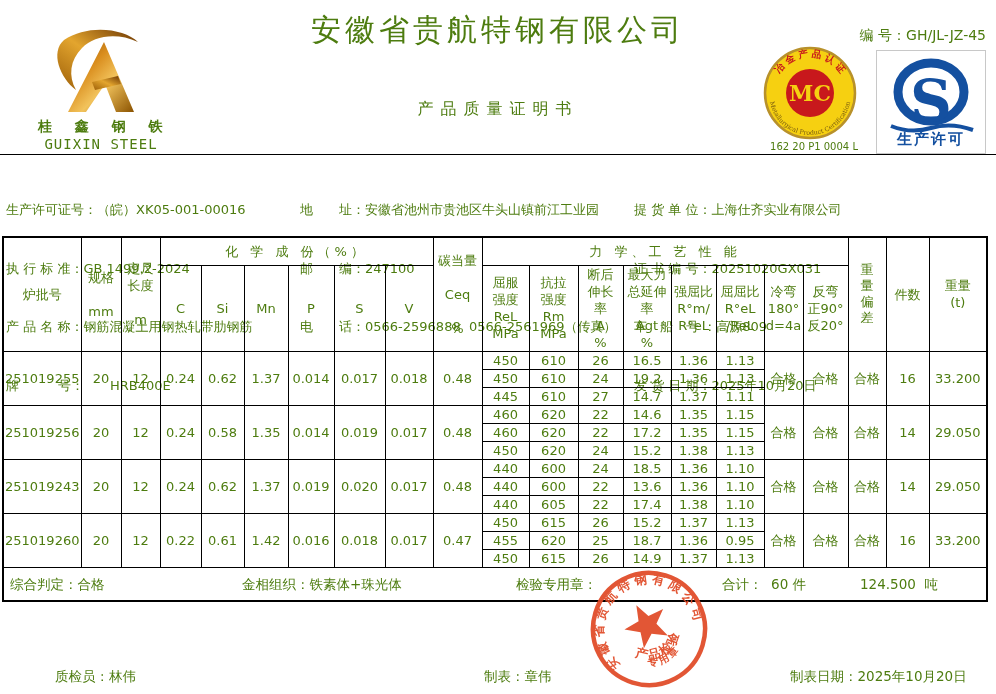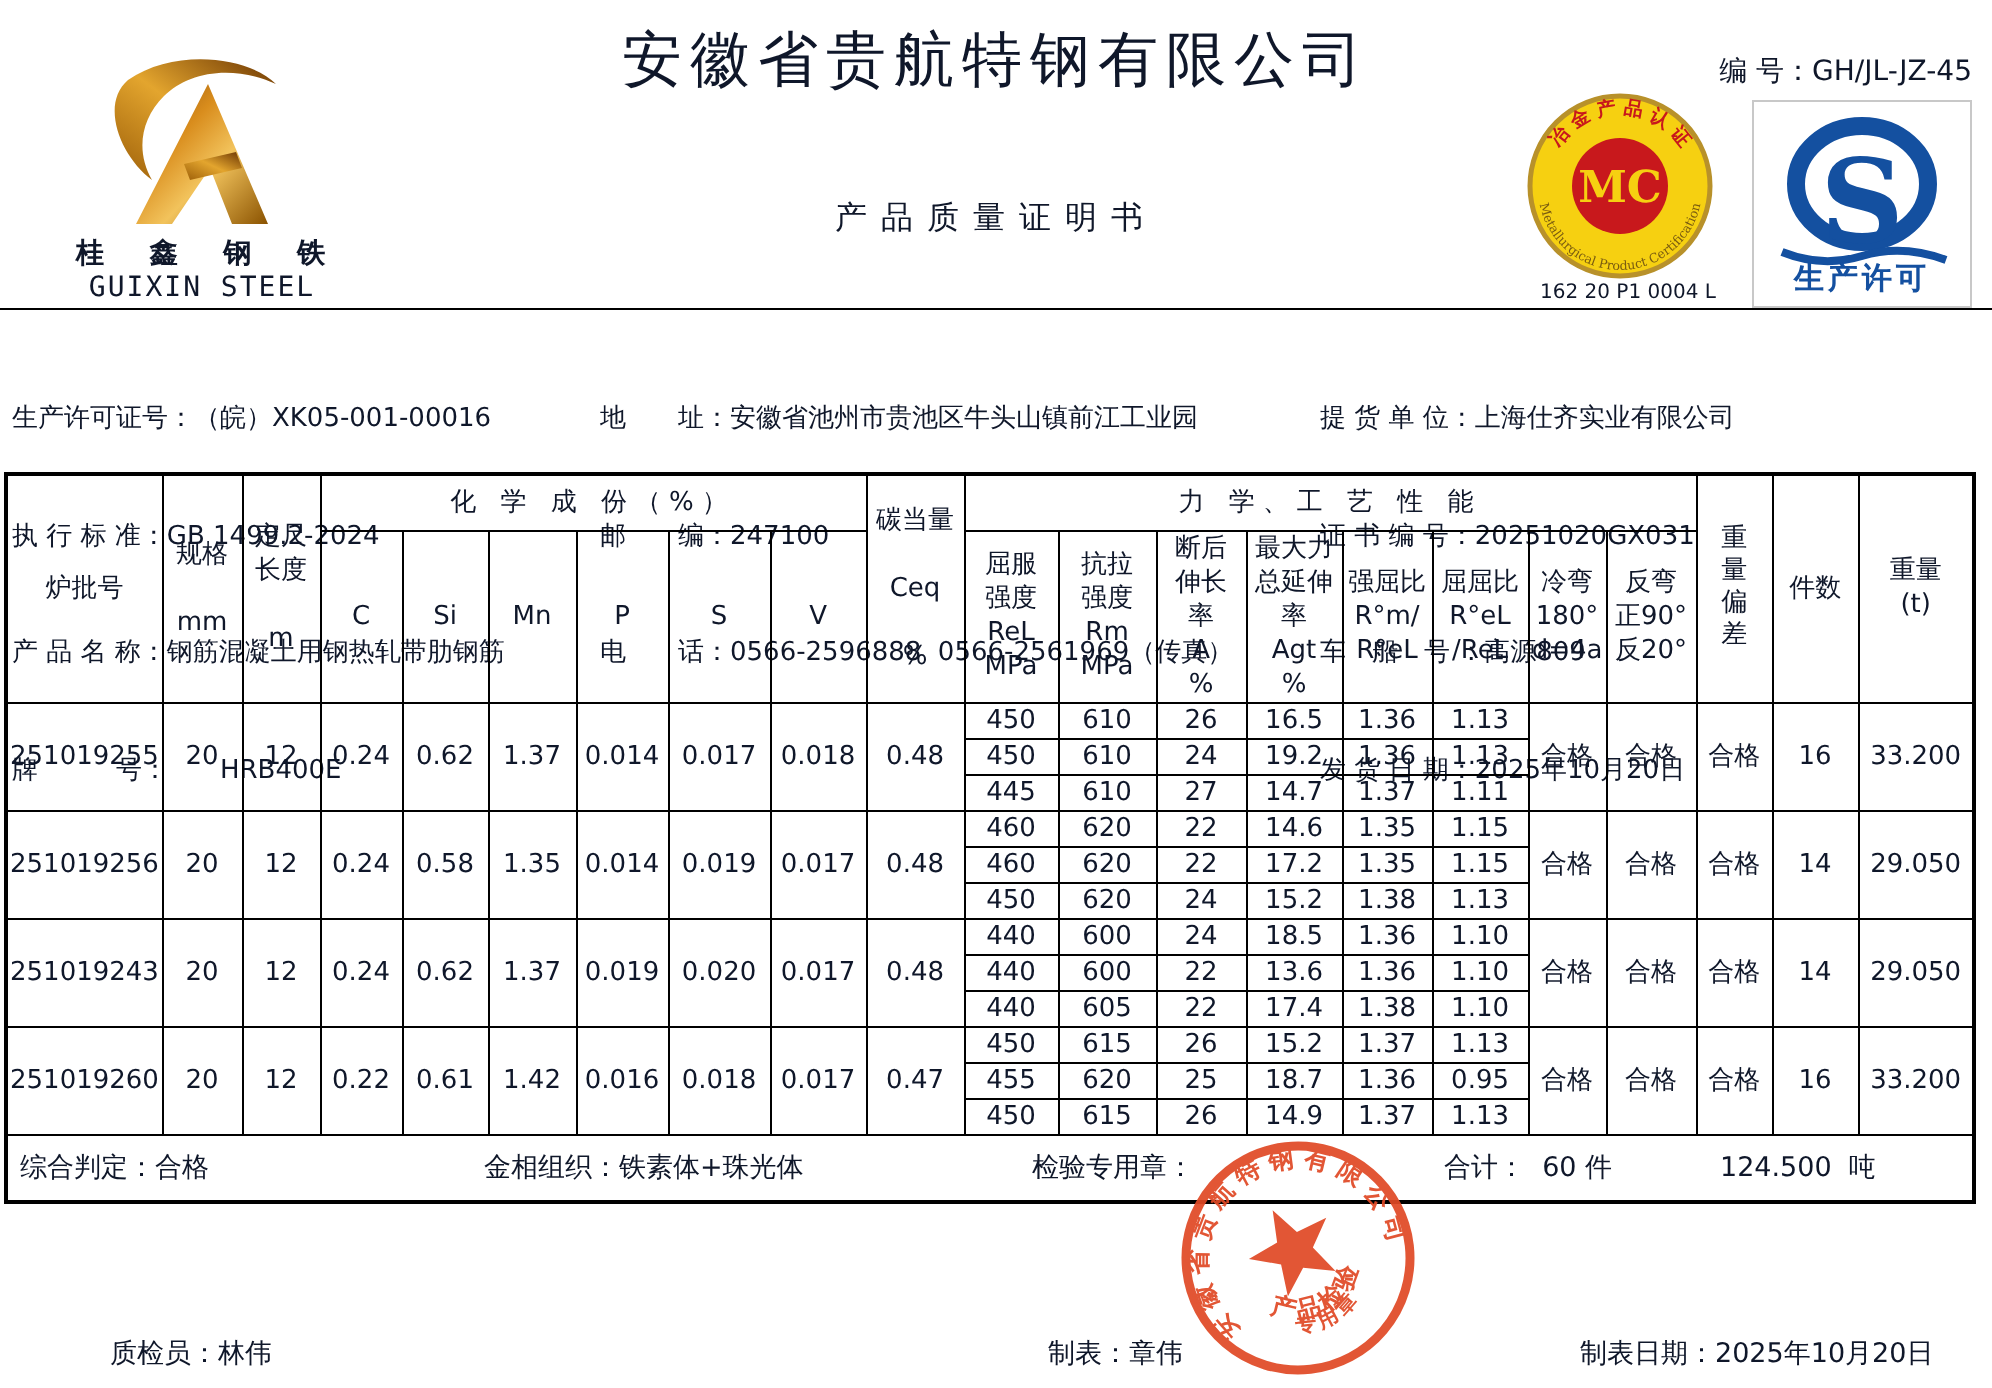--- a/index.html
+++ b/index.html
@@ -1,53 +1,53 @@
 <!DOCTYPE html>
 <html><head>
 <meta charset="utf-8">
 <style>
   html,body{margin:0;padding:0;background:#fff;}
-  .page{position:relative;width:996px;height:694px;background:#fff;color:#0f172a;
+  .page{position:relative;width:996px;height:694px;background:#fff;color:#4d7c0f;
         font-family:"DejaVu Sans","Liberation Sans",sans-serif;overflow:hidden;}
   .abs{position:absolute;}
   .company-title{top:10px;left:0;right:0;text-align:center;
         font-family:"DejaVu Serif","Liberation Serif",serif;font-size:30px;letter-spacing:4px;}
   .doc-title{top:99px;left:0;right:0;text-align:center;
         font-family:"DejaVu Serif","Liberation Serif",serif;font-size:16px;letter-spacing:7px;}
   .serial{top:27px;right:10px;font-size:14px;font-weight:normal;white-space:pre;}
   .logo-block{left:38px;top:24px;width:126px;text-align:center;}
   .logo-cn{font-size:14px;font-weight:bold;letter-spacing:9px;white-space:pre;margin-top:-2px;}
   .logo-en{font-size:14px;font-family:"DejaVu Sans Mono","Liberation Mono",monospace;letter-spacing:1px;}
   .mc-stamp{left:760px;top:46px;}
   .mc-code{left:752px;top:141px;width:124px;text-align:center;font-size:10px;white-space:pre;}
   .qs-stamp{left:876px;top:50px;border:1px solid #c8c8c8;background:#fff;}
   .header-rule{top:154px;left:0;width:996px;border-top:1px solid #000;height:0;}
   .info-col{top:161px;font-size:13px;line-height:19.5px;white-space:pre;}
   .info-col div{white-space:pre;}
-  .col1{left:6px;} .col2{left:300px;} .col3{left:660px;}
+  .col1{left:6px;} .col2{left:300px;} .col3{left:634px;}
   table.qtable{position:absolute;left:2px;top:236px;width:984px;border-collapse:collapse;
         table-layout:fixed;border:2px solid #000;}
   .qtable td,.qtable th{border:1px solid #000;text-align:center;vertical-align:middle;
         padding:0;font-weight:normal;font-size:13px;line-height:17px;overflow:hidden;}
   .qtable th{font-size:13px;}
   .pre{white-space:pre-line;line-height:15px;}
   .group-h{font-size:14px;letter-spacing:4px;}
   .vert span{display:inline-block;width:15px;word-break:break-all;line-height:16px;}
   .num{font-size:12.5px;}
   .sumrow td{height:32px;}
   .sum-wrap{position:relative;height:32px;font-size:13.5px;}
   .sum-wrap span{position:absolute;top:8px;white-space:pre;}
   .s1{left:6px;} .s2{left:238px;} .s3{left:512px;} .s4{left:718px;} .s5{left:856px;}
   .remarks{left:2px;top:593px;width:982px;height:69px;border:1px solid #000;border-top:none;
         font-size:13px;}
   .remarks-label{position:absolute;left:8px;top:5px;}
   .remarks-lines{position:absolute;left:48px;top:5px;line-height:17px;white-space:pre;}
   .footer{top:668px;left:0;width:996px;font-size:13.5px;}
   .footer span{position:absolute;white-space:pre;top:0;}
-  .f1{left:55px;} .f2{left:524px;} .f3{left:790px;}
+  .f1{left:55px;} .f2{left:484px;} .f3{left:790px;}
   .seal{left:588px;top:568px;opacity:.93;z-index:5;}
   svg text{font-family:"DejaVu Serif","Liberation Serif",serif;}
 </style>
 </head>
 <body>
 
 <div class="page">
 
   <div class="abs company-title">安徽省贵航特钢有限公司</div>
   <div class="abs doc-title">产品质量证明书</div>

